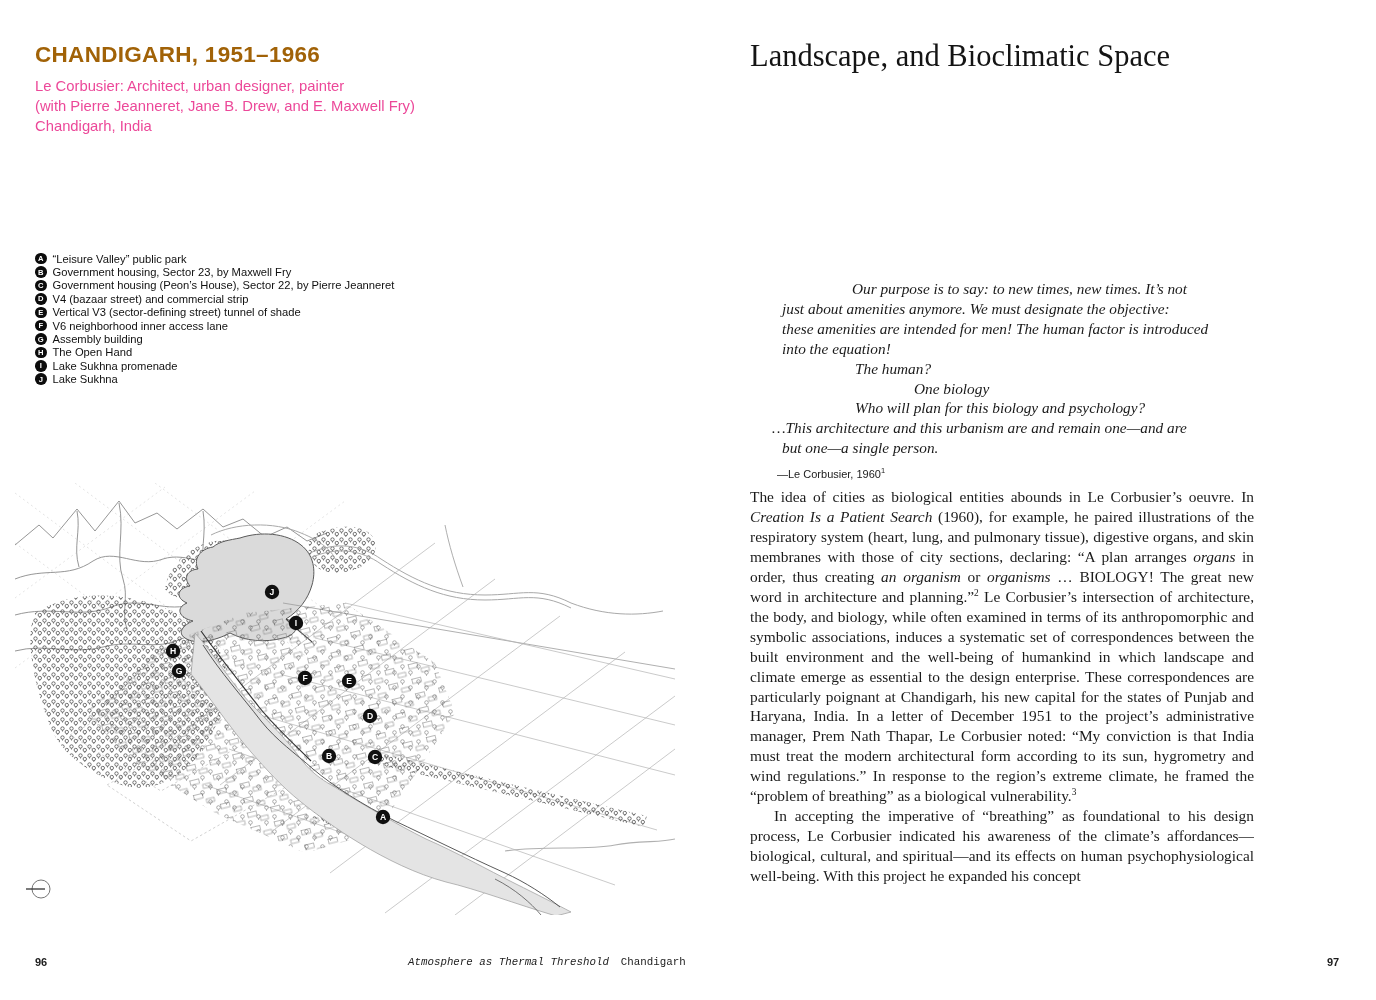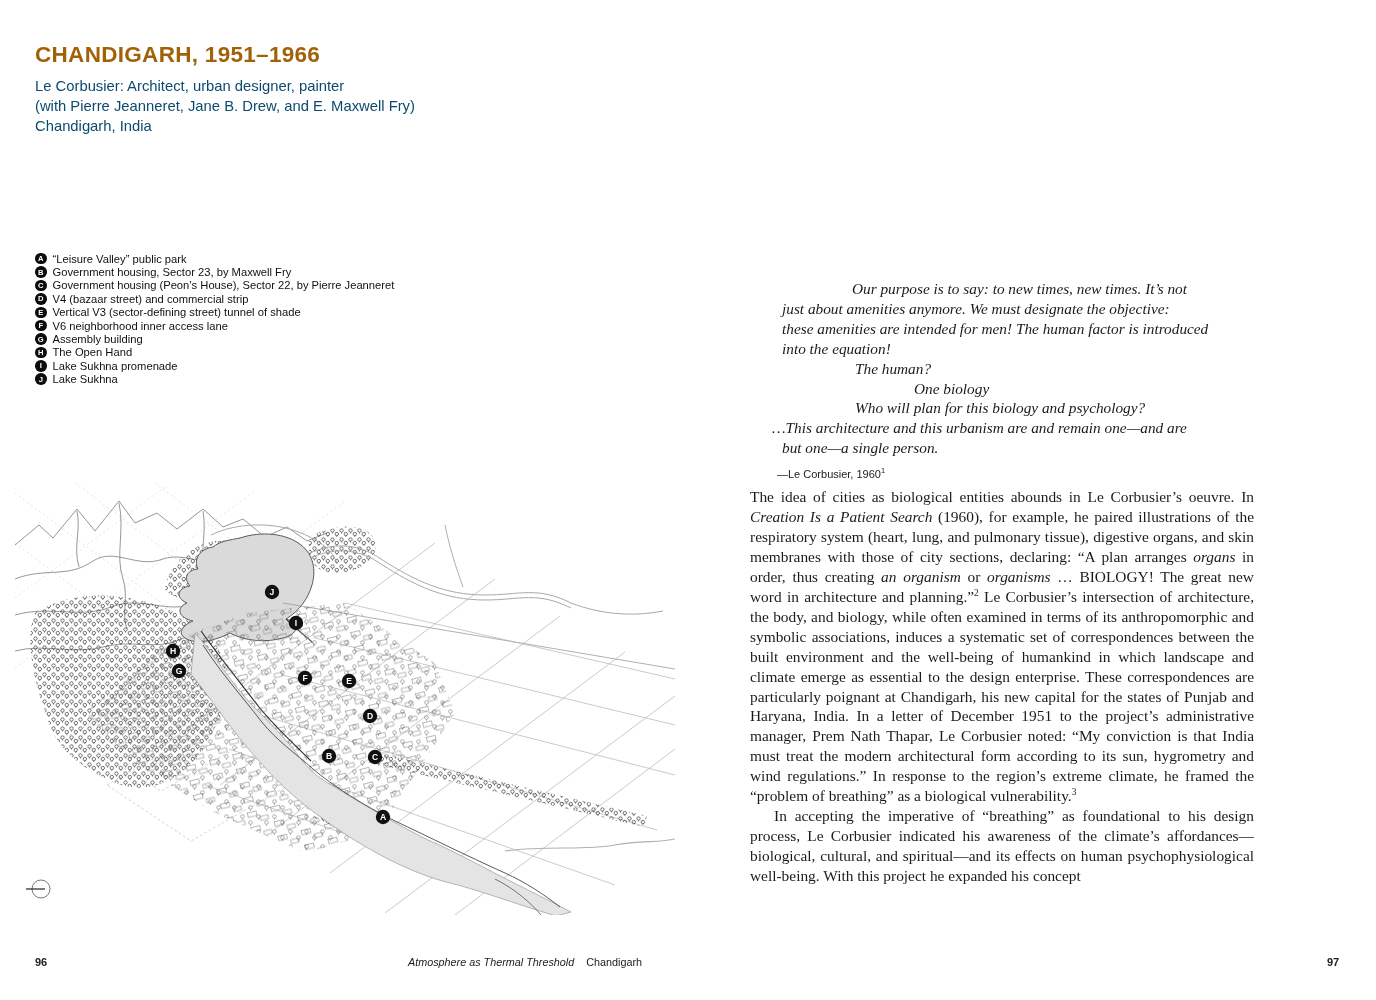--- a/index.html
+++ b/index.html
@@ -2,21 +2,21 @@
 <html><head>
 <meta charset="utf-8">
 <style>
   * { margin:0; padding:0; box-sizing:border-box; }
   html,body { width:1376px; height:1000px; }
   body { position:relative; background:#ffffff; font-family:"Liberation Sans", sans-serif; color:#1c1c1c; overflow:hidden; }
   .abs { position:absolute; }
 
   
   .lp-title { left:35px; top:42px; font-size:22.5px; font-weight:700; letter-spacing:.3px; color:#a16207; }
-  .lp-subtitle { left:35px; top:76px; font-size:14.8px; line-height:20px; color:#0c4a6e; }
+  .lp-subtitle { left:35px; top:76px; font-size:14.8px; line-height:20px; color:#ec4899; }
   .legend { left:35px; top:252px; }
   .legend-row { display:flex; align-items:center; height:13.4px; font-size:11.2px; color:#101010; white-space:nowrap; }
   .legend-key { width:11.5px; height:11.5px; border-radius:50%; background:#0c0c0c; color:#fff;
                 font-size:7.6px; font-weight:700; display:flex; align-items:center; justify-content:center;
                 margin-right:6px; flex:0 0 auto; }
 
   
   .map-svg { left:15px; top:483px; }
   .map-svg text { font-family:"Liberation Sans", sans-serif; font-size:8.6px; font-weight:700; fill:#fff; text-anchor:middle; }
 
@@ -30,21 +30,21 @@
   .body-text { left:750px; top:487px; width:504px; font-family:"Liberation Serif", serif; font-size:15.4px;
                line-height:19.95px; text-align:justify; color:#1b1b1b; }
   .body-text p + p { text-indent:24px; }
   .body-text sup { font-size:61%; line-height:0; }
   .body-text em { font-style:italic; }
 
   
   .folio { font-size:11px; color:#1c1c1c;font-weight:bold; }
   .folio-left { left:35px; top:956px; }
   .folio-right { left:1327px; top:956px; }
-  .running-foot { left:408px; top:956px; font-size:10.8px; color:#1c1c1c; white-space:nowrap; }
+  .running-foot { left:408px; top:956px; font-size:10.8px; color:#1c1c1c; white-space:nowrap;font-family:Liberation Mono, monospace; }
   .running-foot .rt { font-style:italic; }
   .running-foot .ch { margin-left:12px; font-style:normal; }
 </style>
 </head>
 <body>
 
 <div class="abs lp-title">CHANDIGARH, 1951–1966</div>
 
 <div class="abs lp-subtitle">
   <div>Le Corbusier: Architect, urban designer, painter</div>
@@ -215,20 +215,21 @@
       <text x="257" y="112">J</text>
     </g>
 
   <g>
     <circle cx="26" cy="406" r="9" fill="none" stroke="#666" stroke-width="0.9"></circle>
     <line x1="11" y1="406" x2="30" y2="406" stroke="#333" stroke-width="1.3"></line>
   </g>
 </svg>
 
 <div class="abs rp-title">
+  <div>Landscape, and Bioclimatic Space</div>
 </div>
 
 <div class="abs epigraph">
   <div style="margin-left:70px">Our purpose is to say: to new times, new times. It’s not</div>
   <div style="margin-left:0">just about amenities anymore. We must designate the objective:</div>
   <div style="margin-left:0">these amenities are intended for men! The human factor is introduced</div>
   <div style="margin-left:0">into the equation!</div>
   <div style="margin-left:73px">The human?</div>
   <div style="margin-left:132px">One biology</div>
   <div style="margin-left:73px">Who will plan for this biology and psychology?</div>

